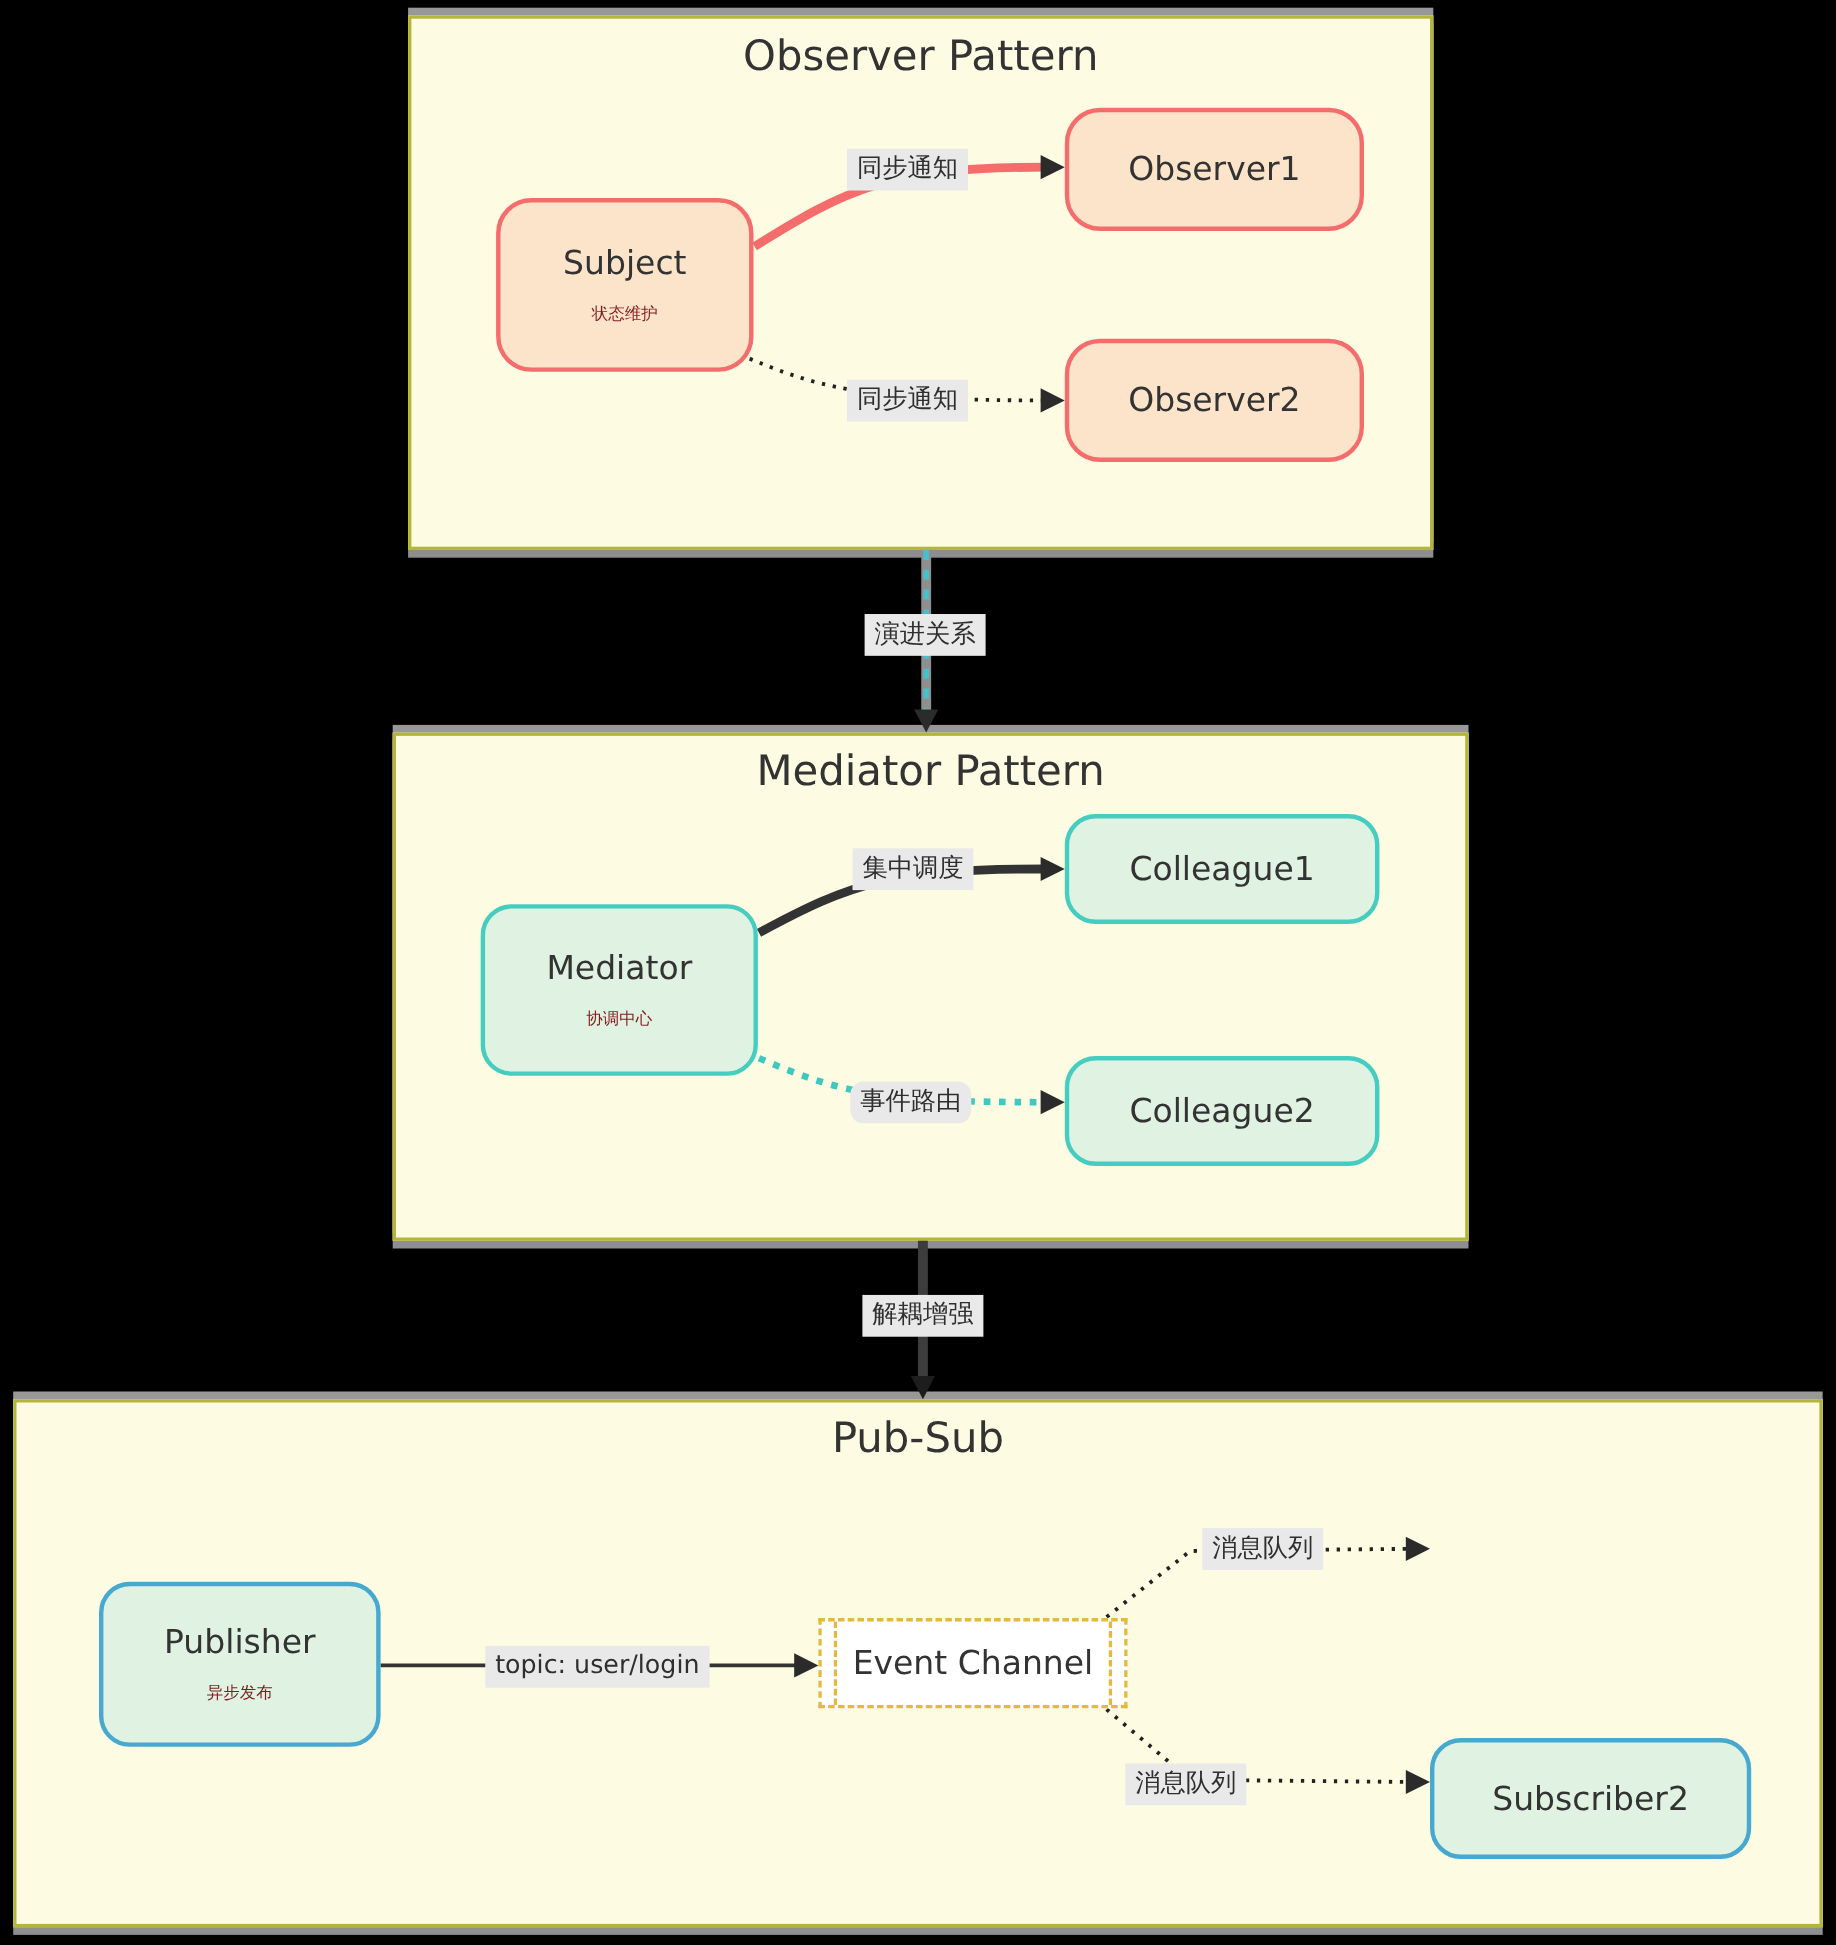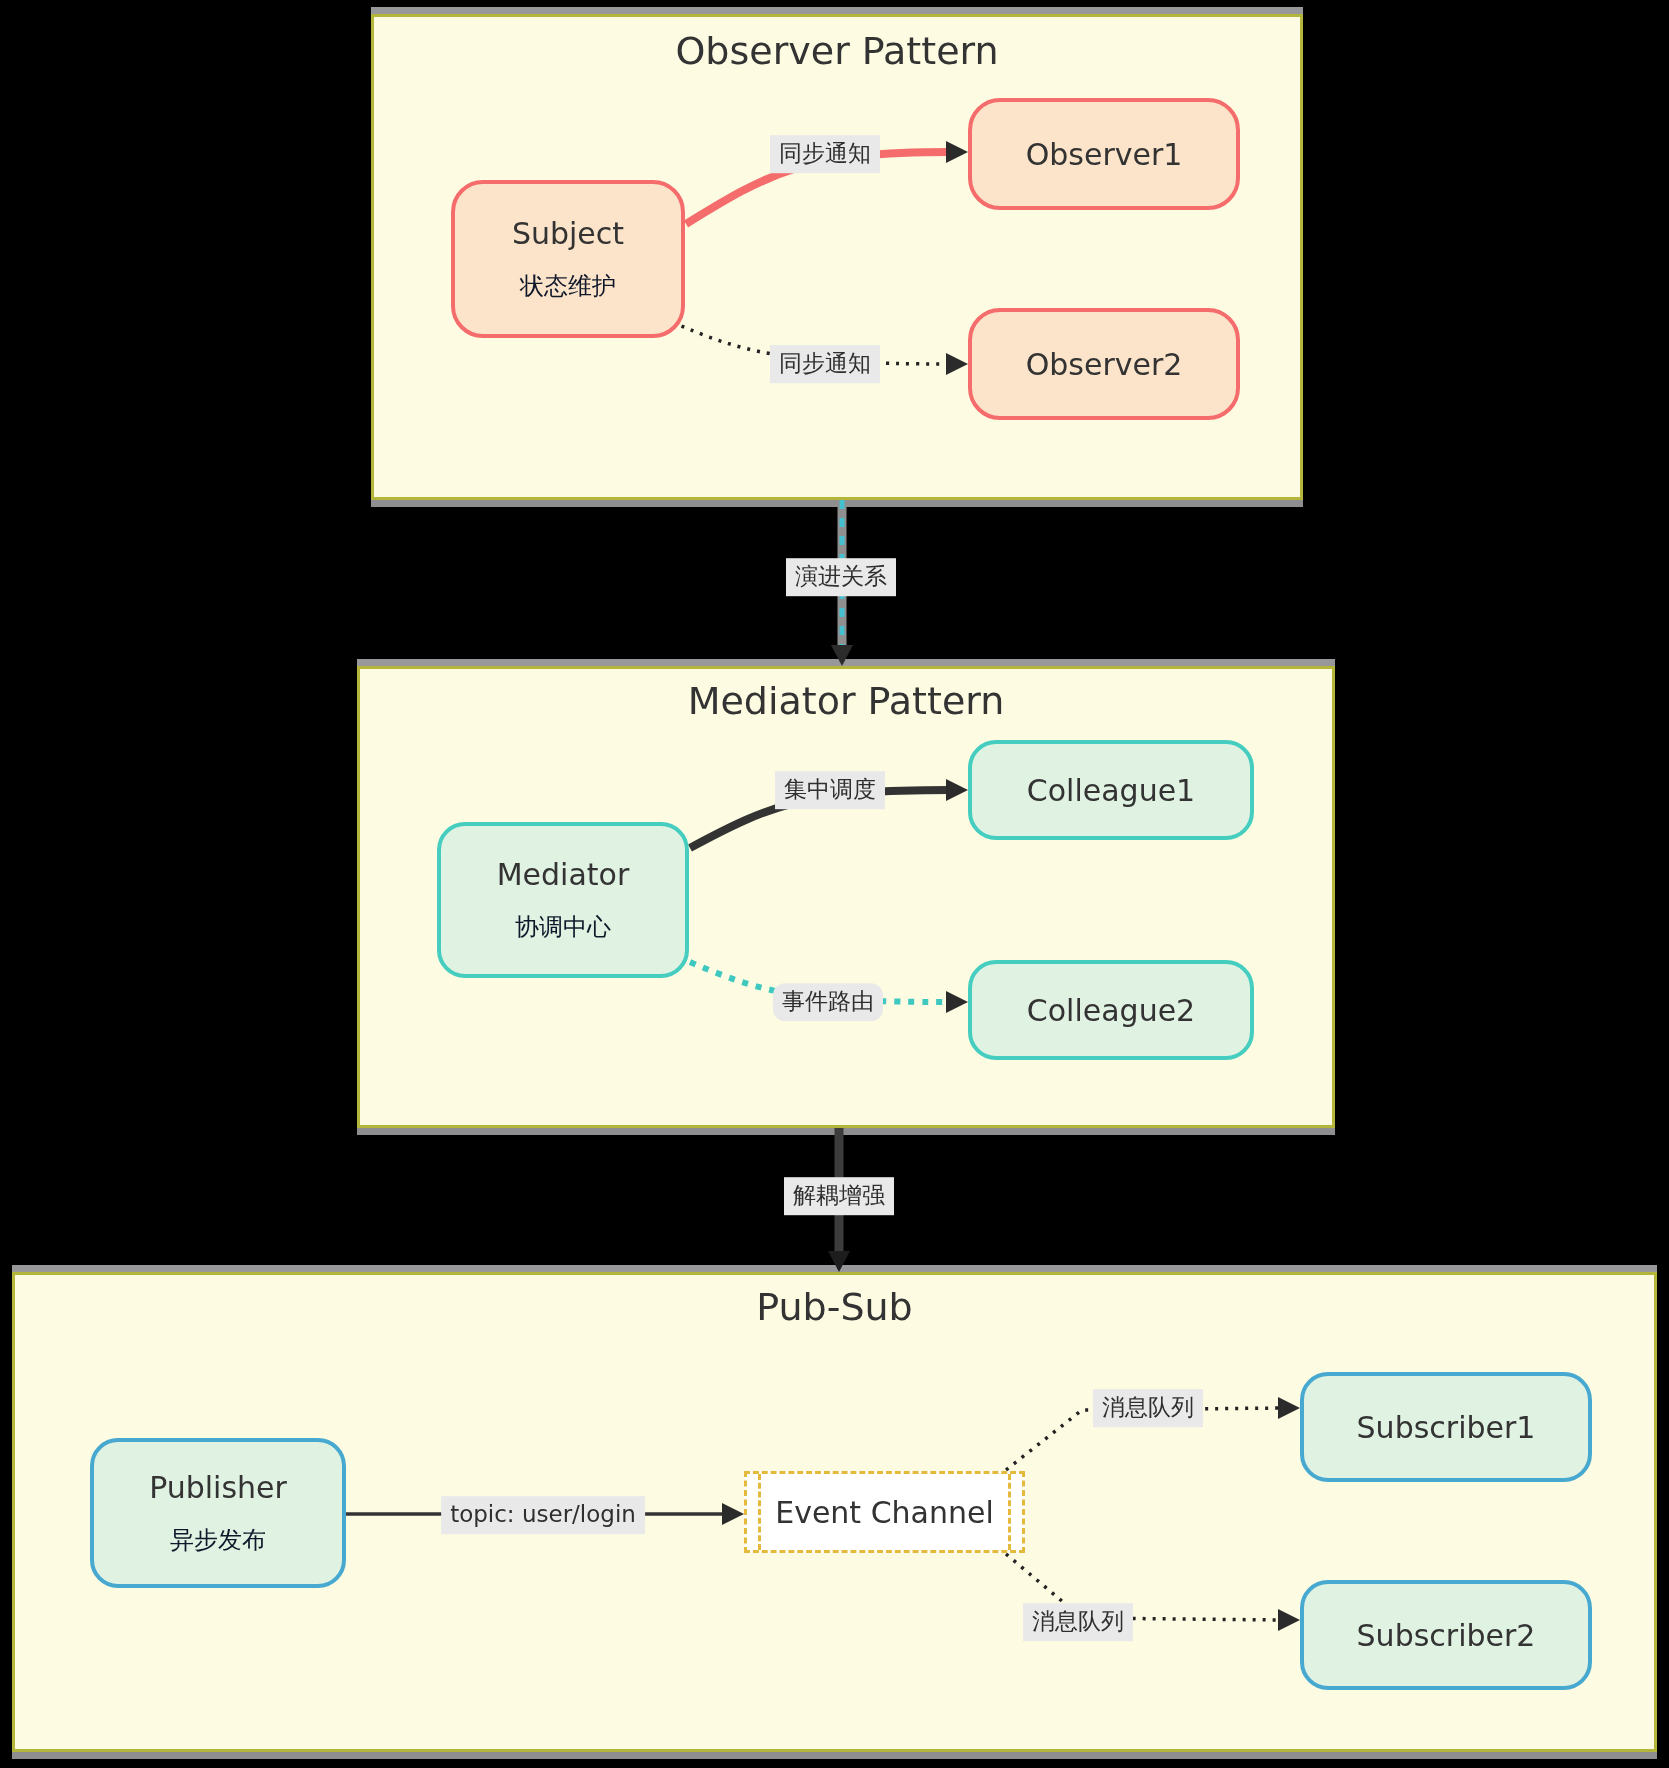--- a/index.html
+++ b/index.html
@@ -8,21 +8,21 @@
 
   
   .cluster{position:absolute;background:#fdfce2;border:3px solid #b4b63b;box-sizing:border-box;
            box-shadow:0 -7px 0 0 #98989b, 0 7px 0 0 #8e8e91;z-index:0;}
   .cluster-title{position:absolute;left:0;right:0;text-align:center;font-size:38px;color:#333;z-index:2;}
 
   
   .node{position:absolute;display:flex;flex-direction:column;align-items:center;justify-content:center;
         gap:20px;box-sizing:border-box;z-index:2;text-align:center;}
   .node-title{font-size:30px;color:#333;line-height:1.1;}
-  .node-sub{font-size:24px;color:#0f172a;}
+  .node-sub{font-size:15px;color:#7f1d1d;}
   .peach{background:#fbe4c9;border:4px solid #f56c6c;border-radius:32px;}
   .green-teal{background:#e0f2e2;border:4px solid #45cdc0;border-radius:28px;}
   .green-blue{background:#e0f2e2;border:4px solid #47a8d0;border-radius:28px;}
   .subroutine{background:#ffffff;border:3px dashed #e4ba3c;border-radius:0;}
   .sub-inner{position:absolute;top:0;bottom:0;width:0;border-left:3px dashed #e4ba3c;}
   .sub-inner.l{left:11px;} .sub-inner.r{right:11px;}
 
   
   .edge-label{position:absolute;transform:translate(-50%,-50%);background:#e9e9e9;color:#2f2f2f;
               font-size:23px;padding:5px 9px;white-space:nowrap;z-index:3;line-height:1.2;}
@@ -111,23 +111,20 @@
     <span class="node-title">Publisher</span>
     <span class="node-sub">异步发布</span>
   </div>
 
   <div class="node subroutine" style="left:744px;top:1471px;width:281px;height:82px;">
     <div class="sub-inner l"></div>
     <div class="sub-inner r"></div>
     <span class="node-title">Event Channel</span>
   </div>
 
-  <div class="node green-blue" style="left:1300px;top:1372px;width:292px;height:110px;">
-    <span class="node-title">Subscriber1</span>
-  </div>
 
   <div class="node green-blue" style="left:1300px;top:1580px;width:292px;height:110px;">
     <span class="node-title">Subscriber2</span>
   </div>
 
   <div class="edge-label" style="left:825px;top:154px;">同步通知</div>
 
   <div class="edge-label" style="left:825px;top:364px;">同步通知</div>
 
   <div class="edge-label" style="left:841px;top:577px;">演进关系</div>

